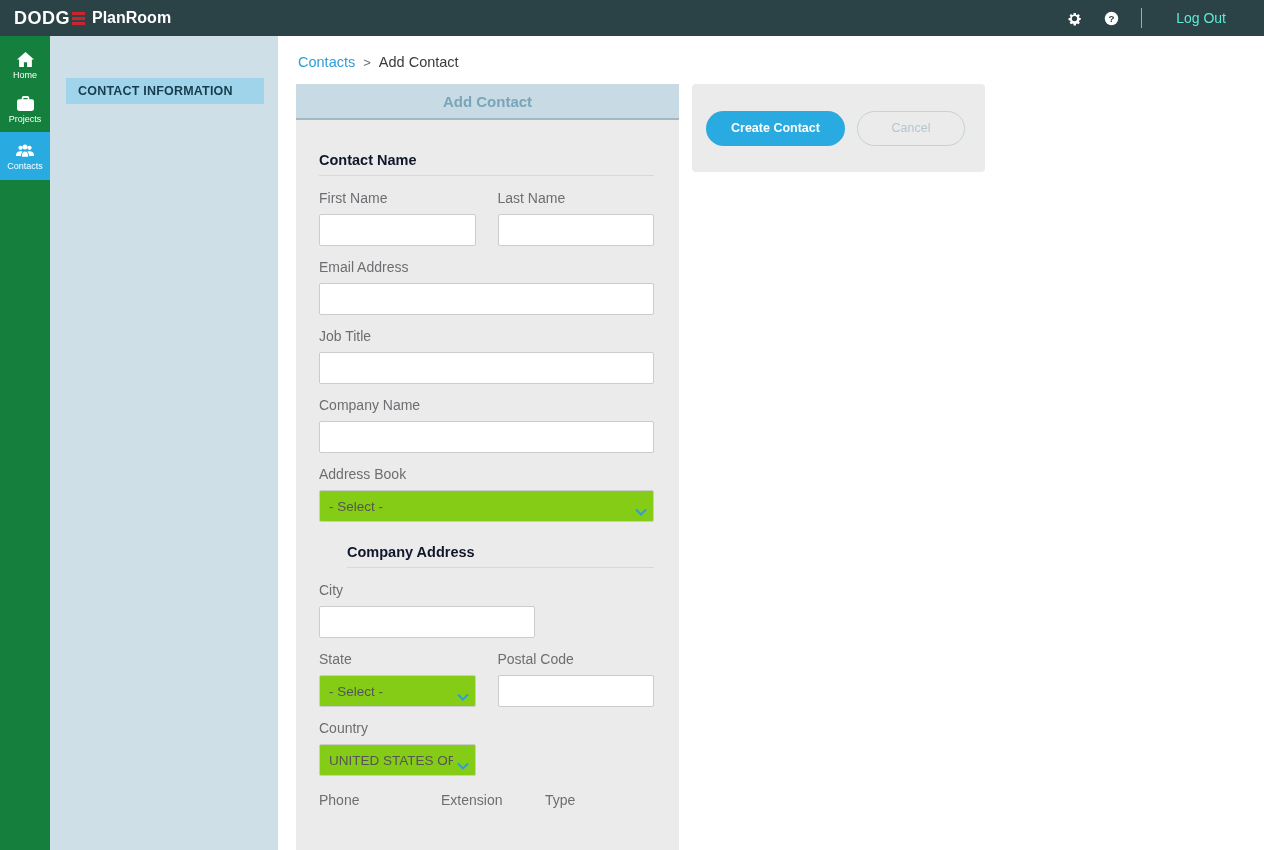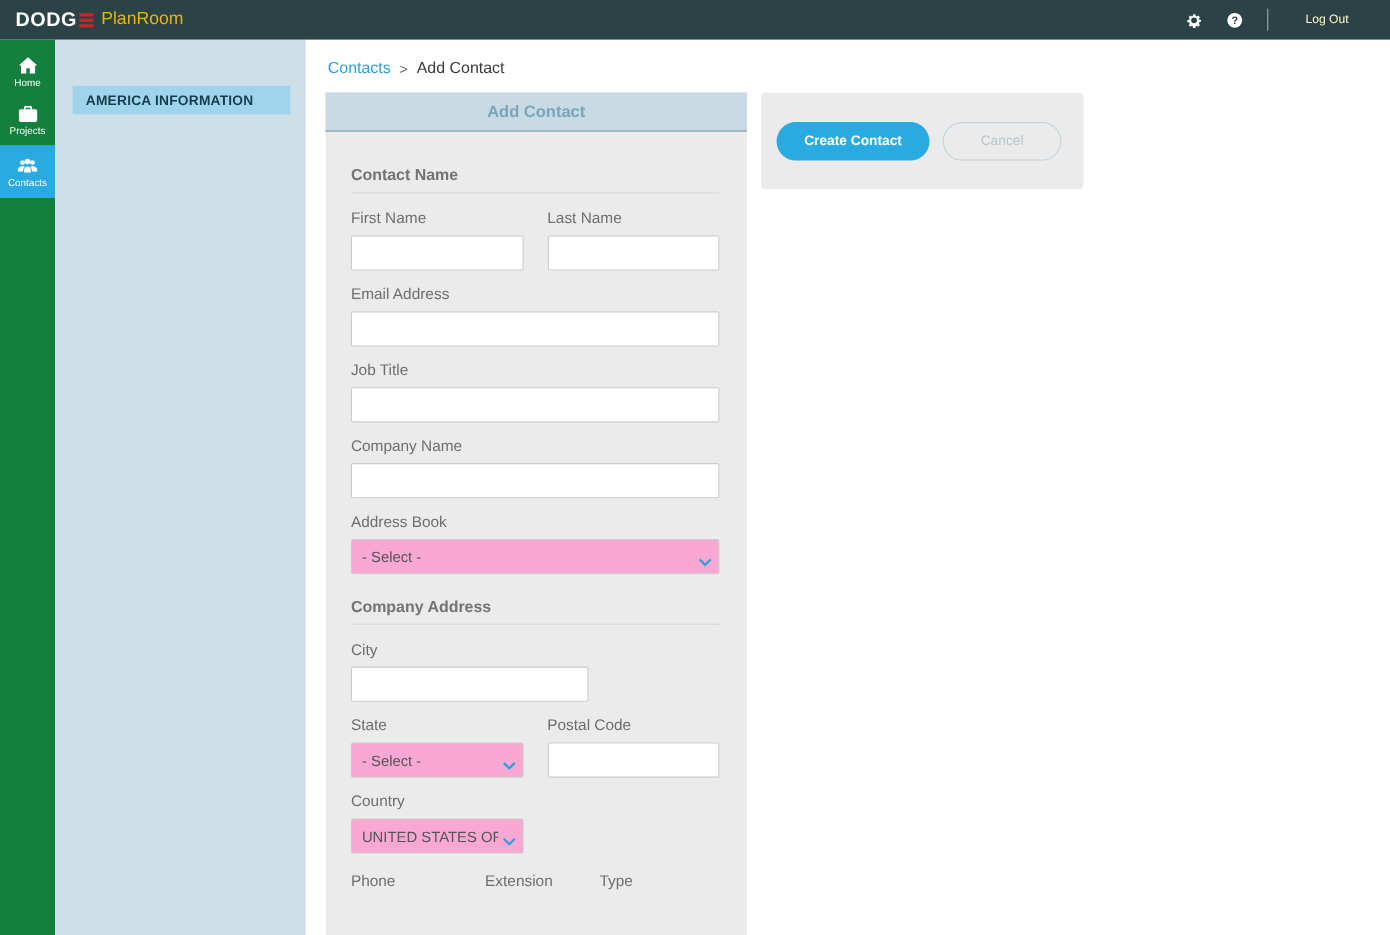--- a/index.html
+++ b/index.html
@@ -7,25 +7,25 @@
               font-family:"Liberation Sans", sans-serif; }
 
   
   .topbar { position:relative; height:36px; background:#2b4347; display:flex;
             align-items:center; padding:0 10px 0 14px; color:#fff; }
   .logo { display:flex; align-items:center; gap:7px; }
   .logo-dodge { display:flex; align-items:center; font-weight:bold;
                 font-size:18px; letter-spacing:.5px; line-height:1; }
   .logo-ebars { display:inline-flex; flex-direction:column; gap:2px; margin-left:2px; }
   .logo-ebars span { display:block; width:13px; height:3px; background:#c9252c; }
-  .logo-product { font-size:16px; font-weight:400; color:#eab308; }
+  .logo-product { font-size:16px; font-weight:700; color:#ffffff; }
   .topbar-right { margin-left:auto; display:flex; align-items:center; gap:22px; }
   .tb-icon { width:15px; height:15px; display:inline-flex; cursor:pointer; }
   .tb-divider { width:1px; height:20px; background:rgba(255,255,255,.55); }
-  .logout { font-size:11px; color:#fef9c3; cursor:pointer; padding:0 28px 0 12px; }
+  .logout { font-size:14px; color:#5eead4; cursor:pointer; padding:0 28px 0 12px; }
 
   
   .app-row { display:flex; height:828px; }
 
   
   .rail { width:50px; background:#15803d; flex:none; display:flex;
           flex-direction:column; padding-top:8px; }
   .rail-item { width:50px; padding:7px 0 6px; display:flex; flex-direction:column;
                align-items:center; gap:3px; cursor:pointer; margin-bottom:2px; }
   .rail-item.active { background:#29abe2; padding:10px 0 9px; }
@@ -49,39 +49,39 @@
 
   .content-row { display:flex; align-items:flex-start; gap:13px; }
 
   
   .form-card { width:383px; background:#ebebeb; }
   .form-header { height:36px; background:#c8dbe4; border-bottom:2px solid #9fbac5;
                  display:flex; align-items:center; justify-content:center; }
   .form-title { color:#78a5ba; font-weight:bold; font-size:15px; }
   .form-body { padding:32px 25px 30px 23px; }
 
-  .section-title { color:#737373; font-weight:bold; font-size:14.5px;
+  .section-title { color:#0f172a; font-weight:bold; font-size:14.5px;
                    padding-bottom:7px; border-bottom:1px solid #d8d8d8;
                    margin-bottom:14px; }
-  .section-title.second { margin-top:22px; }
+  .section-title.second { margin-top:22px;margin-left:28px; }
 
   .field { margin-bottom:13px; }
   .field-label { display:block; color:#6d6e71; font-size:14px; margin-bottom:8px; }
   .txt { display:block; height:32px; border:1px solid #ccc; border-radius:2px;
          background:#fff; width:100%; padding:0 8px; font-size:14px; color:#333;
          font-family:"Liberation Sans", sans-serif; outline:none; }
   .row { display:flex;margin-top:12px; }
   .col-half { width:157px; }
   .col-half + .col-half { margin-left:22px; }
   .w-city { width:216px; }
   .col-phone { width:98px; }
   .col-ext { width:80px; margin-left:24px; }
   .col-type { width:86px; margin-left:24px; }
 
-  .select { height:32px; border:1px solid #ccc; border-radius:2px; background:#f9a8d4;
+  .select { height:32px; border:1px solid #ccc; border-radius:2px; background:#84cc16;
             display:flex; align-items:center; padding:0 6px 0 9px; cursor:pointer; }
   .select .sel-value { flex:1; color:#555; font-size:13.5px; white-space:nowrap;
                        overflow:hidden; }
   .select .chev { flex:none; width:12px; height:8px; margin-left:4px; }
 
   
   .actions-card { width:293px; height:88px; background:#ebebeb; border-radius:4px;
                   display:flex; align-items:center; padding:0 0 0 14px; gap:12px; }
   .btn-primary { width:139px; height:35px; border:none; border-radius:17.5px;
                  background:#29abe2; color:#fff; font-weight:bold; font-size:12.5px;
@@ -150,21 +150,21 @@
           <circle cx="15" cy="4" r="2.4" fill="#fff"></circle>
           <circle cx="10" cy="3" r="2.8" fill="#fff"></circle>
           <path fill="#fff" d="M0 12c0-2.4 2-4.2 5-4.2.9 0 1.7.2 2.4.5A5.6 5.6 0 0 0 5.5 12v1H0zm14.5 0a5.6 5.6 0 0 0-1.9-3.7c.7-.3 1.5-.5 2.4-.5 3 0 5 1.8 5 4.2v1h-5.5zM6.5 12.3C6.5 9.9 8 8 10 8s3.5 1.9 3.5 4.3V14h-7z"></path>
         </svg>
       </span>
       <span class="ri-label">Contacts</span>
     </div>
   </div>
 
   <div class="subpanel">
-    <div class="subtab">AMERICA INFORMATION</div>
+    <div class="subtab">CONTACT INFORMATION</div>
   </div>
 
   <div class="main">
     <div class="breadcrumb">
       <span class="bc-link">Contacts</span>
       <span class="bc-sep">&gt;</span>
       <span class="bc-current">Add Contact</span>
     </div>
 
     <div class="content-row">

